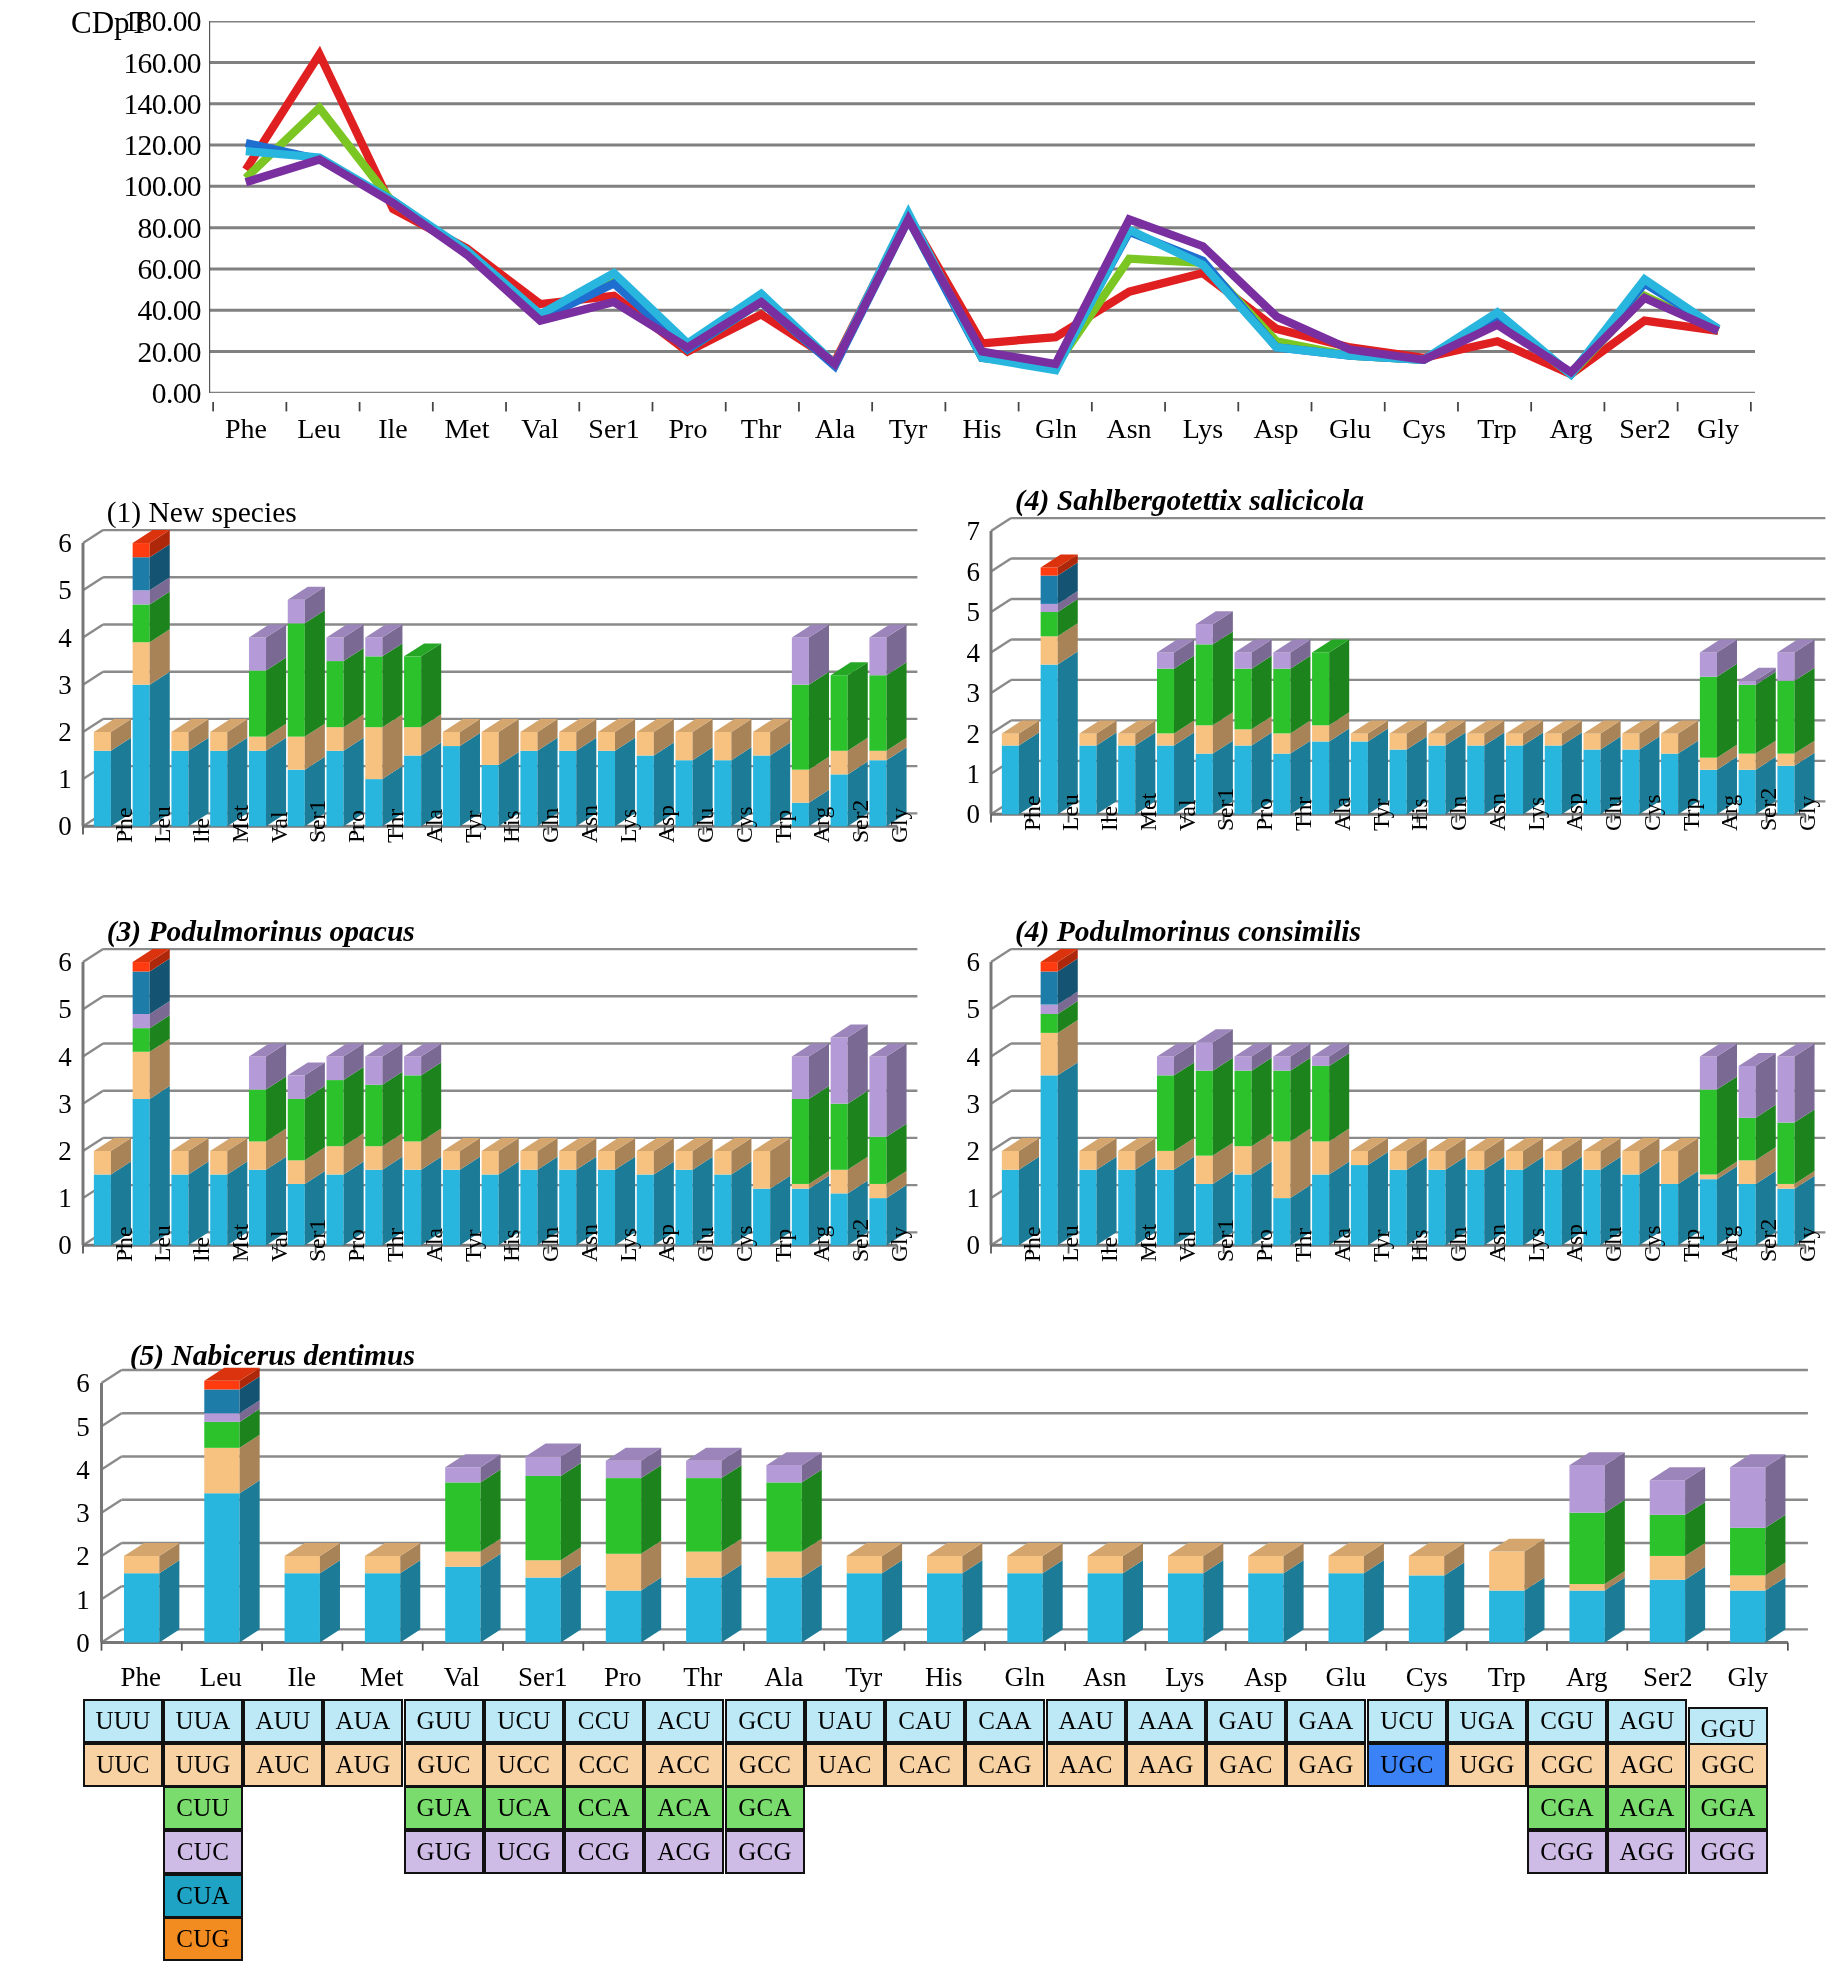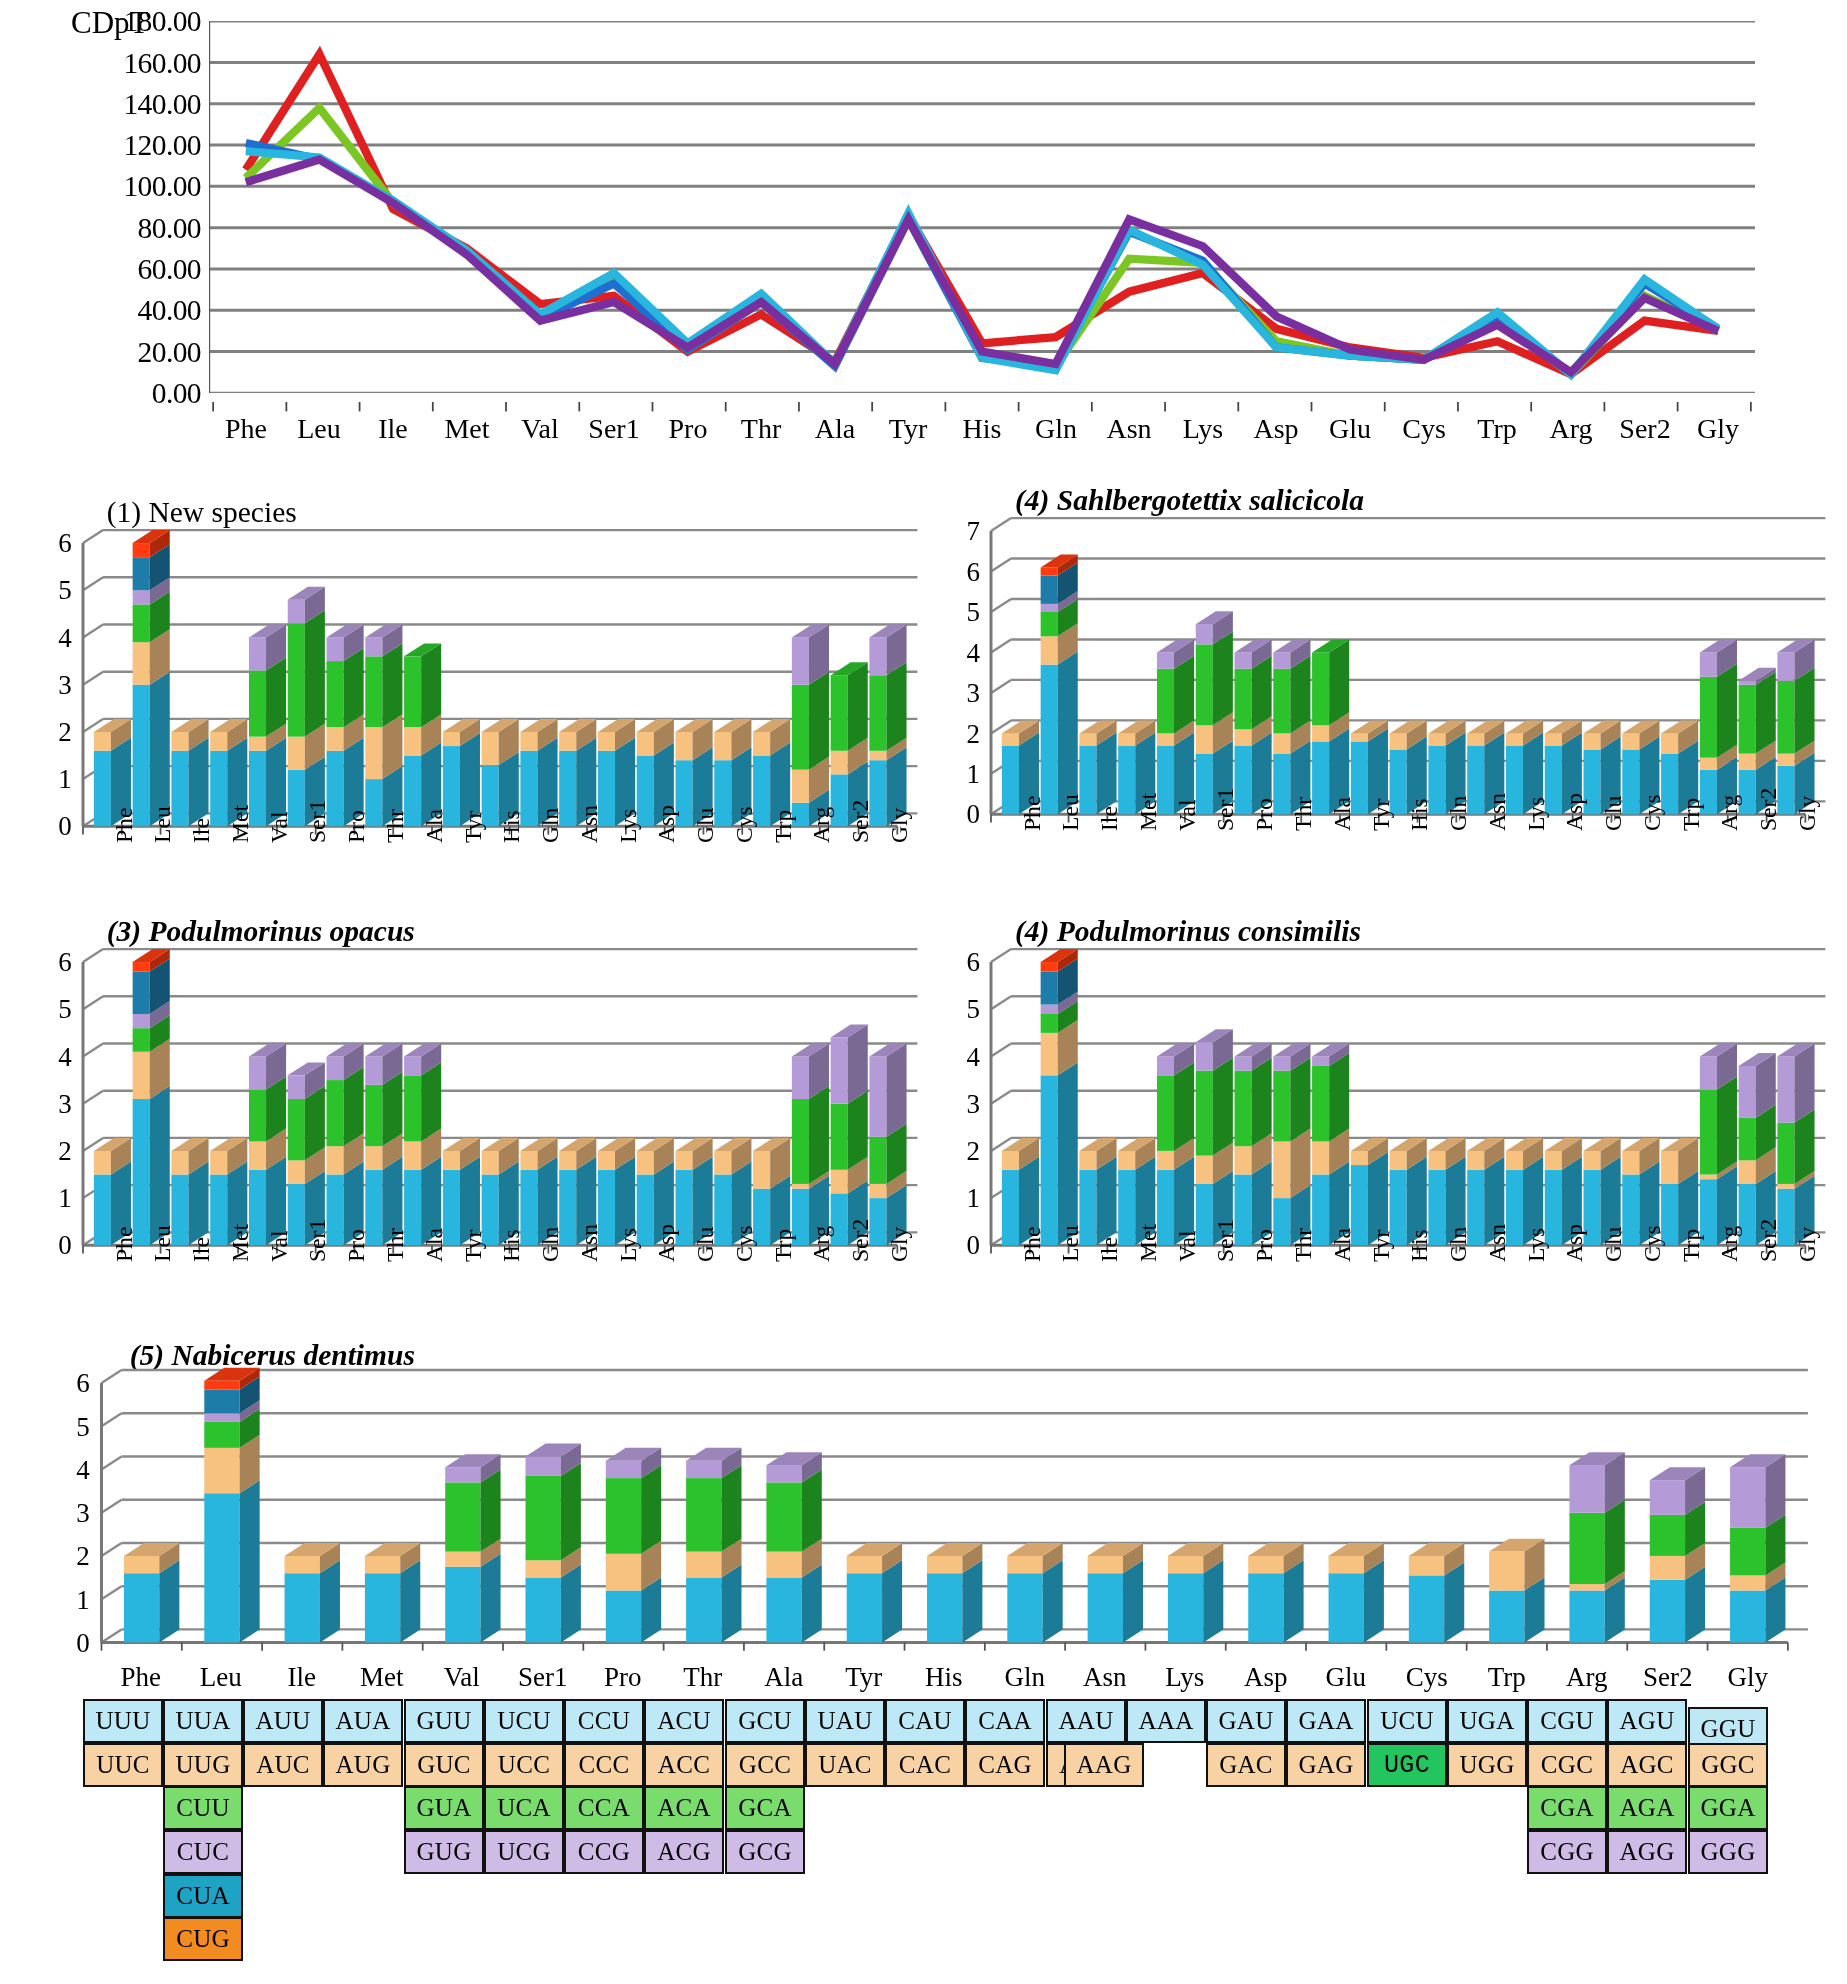--- a/index.html
+++ b/index.html
@@ -1439,27 +1439,27 @@
     <div class="cod-cell" style="left: 725px; top: 131px; width: 80px; height: 44px; background: rgb(207, 188, 230);">GCG</div>
     <div class="cod-cell" style="left: 805px; top: 0px; width: 80px; height: 44px; background: rgb(189, 233, 247);">UAU</div>
     <div class="cod-cell" style="left: 805px; top: 44px; width: 80px; height: 44px; background: rgb(248, 210, 163);">UAC</div>
     <div class="cod-cell" style="left: 885px; top: 0px; width: 80px; height: 44px; background: rgb(189, 233, 247);">CAU</div>
     <div class="cod-cell" style="left: 885px; top: 44px; width: 80px; height: 44px; background: rgb(248, 210, 163);">CAC</div>
     <div class="cod-cell" style="left: 965px; top: 0px; width: 80px; height: 44px; background: rgb(189, 233, 247);">CAA</div>
     <div class="cod-cell" style="left: 965px; top: 44px; width: 80px; height: 44px; background: rgb(248, 210, 163);">CAG</div>
     <div class="cod-cell" style="left: 1046px; top: 0px; width: 80px; height: 44px; background: rgb(189, 233, 247); text-align: right;">AAU</div>
     <div class="cod-cell" style="left: 1046px; top: 44px; width: 80px; height: 44px; background: rgb(248, 210, 163);">AAC</div>
     <div class="cod-cell" style="left: 1126px; top: 0px; width: 80px; height: 44px; background: rgb(189, 233, 247);">AAA</div>
-    <div class="cod-cell" style="left: 1064px; top: 44px; width: 80px; height: 44px; background: rgb(248, 210, 163);">AAG</div>
+    <div class="cod-cell" style="left: 1126px; top: 44px; width: 80px; height: 44px; background: rgb(248, 210, 163);">AAG</div>
     <div class="cod-cell" style="left: 1206px; top: 0px; width: 80px; height: 44px; background: rgb(189, 233, 247);">GAU</div>
     <div class="cod-cell" style="left: 1206px; top: 44px; width: 80px; height: 44px; background: rgb(248, 210, 163);">GAC</div>
     <div class="cod-cell" style="left: 1286px; top: 0px; width: 80px; height: 44px; background: rgb(189, 233, 247);">GAA</div>
     <div class="cod-cell" style="left: 1286px; top: 44px; width: 80px; height: 44px; background: rgb(248, 210, 163);">GAG</div>
     <div class="cod-cell" style="left: 1367px; top: 0px; width: 80px; height: 44px; background: rgb(189, 233, 247);">UCU</div>
-    <div class="cod-cell" style="left: 1367px; top: 44px; width: 80px; height: 44px; background: #22c55e; font-family: Liberation Mono, monospace;">UGC</div>
+    <div class="cod-cell" style="left: 1367px; top: 44px; width: 80px; height: 44px; background: #3b82f6;">UGC</div>
     <div class="cod-cell" style="left: 1447px; top: 0px; width: 80px; height: 44px; background: rgb(189, 233, 247);">UGA</div>
     <div class="cod-cell" style="left: 1447px; top: 44px; width: 80px; height: 44px; background: rgb(248, 210, 163);">UGG</div>
     <div class="cod-cell" style="left: 1527px; top: 0px; width: 80px; height: 44px; background: rgb(189, 233, 247);">CGU</div>
     <div class="cod-cell" style="left: 1527px; top: 44px; width: 80px; height: 44px; background: rgb(248, 210, 163);">CGC</div>
     <div class="cod-cell" style="left: 1527px; top: 87px; width: 80px; height: 44px; background: rgb(121, 220, 109);">CGA</div>
     <div class="cod-cell" style="left: 1527px; top: 131px; width: 80px; height: 44px; background: rgb(207, 188, 230);">CGG</div>
     <div class="cod-cell" style="left: 1607px; top: 0px; width: 80px; height: 44px; background: rgb(189, 233, 247);">AGU</div>
     <div class="cod-cell" style="left: 1607px; top: 44px; width: 80px; height: 44px; background: rgb(248, 210, 163);">AGC</div>
     <div class="cod-cell" style="left: 1607px; top: 87px; width: 80px; height: 44px; background: rgb(121, 220, 109);">AGA</div>
     <div class="cod-cell" style="left: 1607px; top: 131px; width: 80px; height: 44px; background: rgb(207, 188, 230);">AGG</div>

